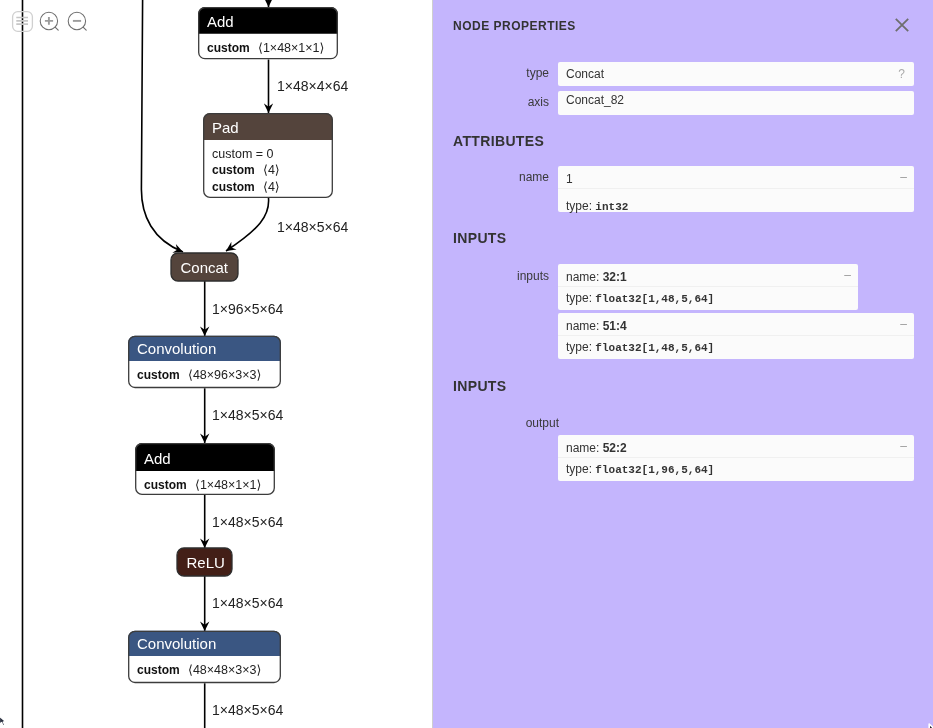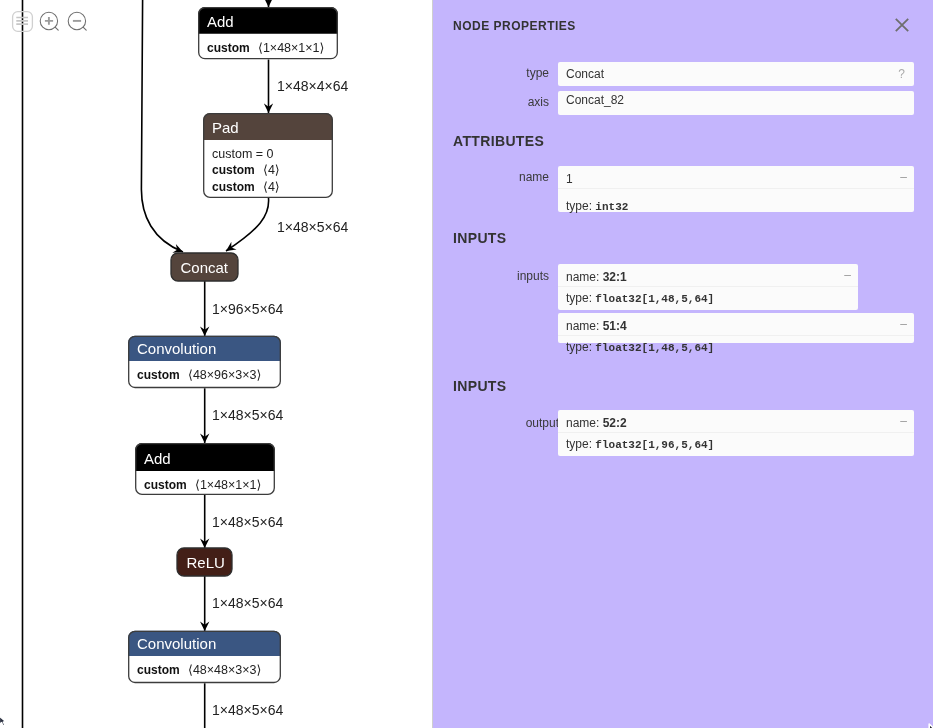--- a/index.html
+++ b/index.html
@@ -171,29 +171,29 @@
           <div class="fld-line" style="top: 33px; left: 8px;"><span>type: </span><span class="mono">int32</span></div>
         </div>
         <div class="sec-title" style="top: 230px;">INPUTS</div>
         <div class="row-label" style="left: 0px; width: 117px; top: 269px;">inputs</div>
         <div class="fld" style="left: 126px; width: 300px; top: 264px; height: 46px;">
           <div class="fld-line" style="top: 6px; left: 8px;"><span>name: </span><span class="bold">32:1</span></div>
           <div class="collapse" style="right: 7px; top: 4px;">–</div>
           <div class="divider" style="top: 22px;"></div>
           <div class="fld-line" style="top: 27px; left: 8px;"><span>type: </span><span class="mono">float32[1,48,5,64]</span></div>
         </div>
-        <div class="fld" style="left: 126px; width: 356px; top: 313px; height: 30px;">
+        <div class="fld" style="left: 126px; width: 356px; top: 313px; height: 46px;">
           <div class="fld-line" style="top: 6px; left: 8px;"><span>name: </span><span class="bold">51:4</span></div>
           <div class="collapse" style="right: 7px; top: 4px;">–</div>
           <div class="divider" style="top: 22px;"></div>
           <div class="fld-line" style="top: 27px; left: 8px;"><span>type: </span><span class="mono">float32[1,48,5,64]</span></div>
         </div>
         <div class="sec-title" style="top: 378px;">INPUTS</div>
         <div class="row-label" style="left: 10px; width: 117px; top: 416px;">output</div>
-        <div class="fld" style="left: 126px; width: 356px; top: 410px; height: 46px; padding-left: 7px;">
+        <div class="fld" style="left: 126px; width: 356px; top: 435px; height: 46px; padding-left: 7px;">
           <div class="fld-line" style="top: 6px; left: 8px;"><span>name: </span><span class="bold">52:2</span></div>
           <div class="collapse" style="right: 7px; top: 4px;">–</div>
           <div class="divider" style="top: 22px;"></div>
           <div class="fld-line" style="top: 27px; left: 8px;"><span>type: </span><span class="mono">float32[1,96,5,64]</span></div>
         </div>
       </div>
   </div>
 
   <div id="corner-mark">
     <svg width="16" height="16" viewBox="0 0 16 16" aria-hidden="true">

